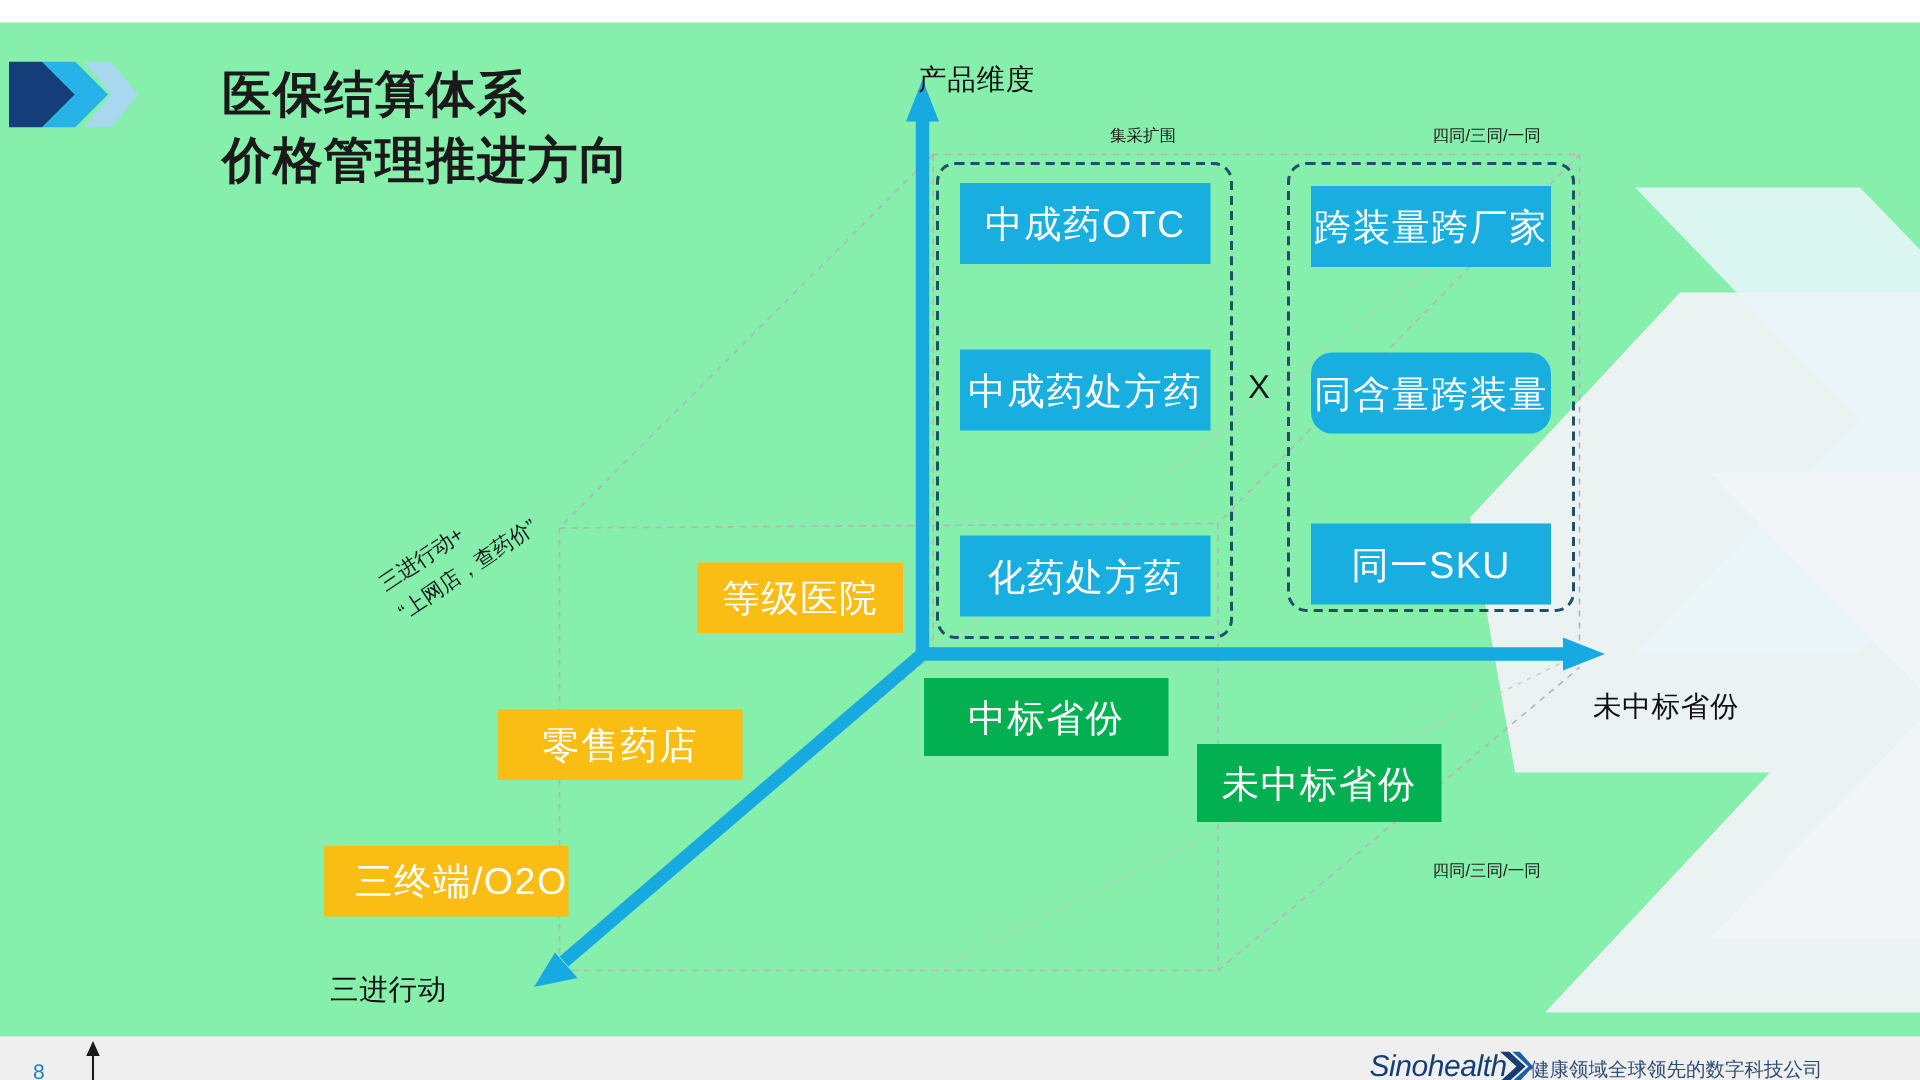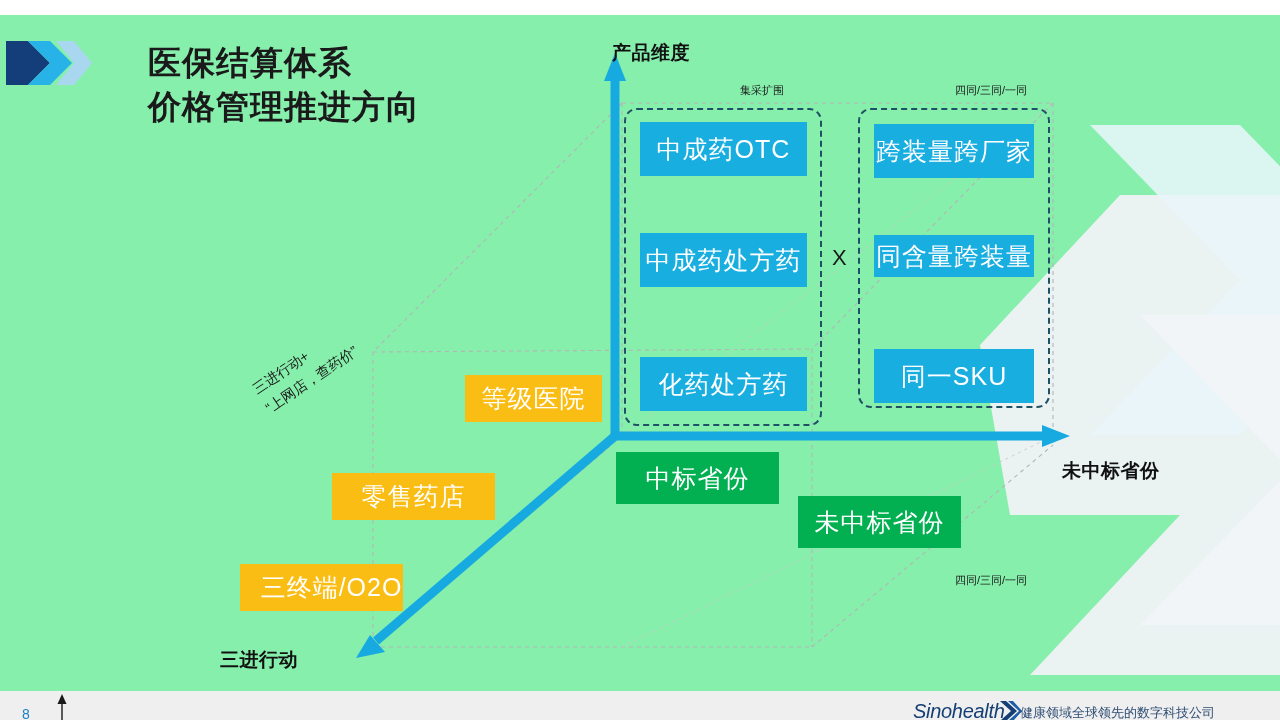--- a/index.html
+++ b/index.html
@@ -33,21 +33,21 @@
     color: #1a1a1a;
     line-height: 1.33;
     letter-spacing: 1px;
     white-space: pre-line;
   }
 
   
   .axis-label {
     position: absolute;
     font-size: 19px;
-    font-weight: bold;
+    font-weight: normal;
     color: #111111;
     letter-spacing: 0.5px;
     white-space: nowrap;
   }
   #axis-label-product { left: 612px; top: 25px; }
   #axis-label-region  { left: 1062px; top: 443px; }
   #axis-label-channel { left: 220px; top: 632px; }
 
   
   .annot {
@@ -87,27 +87,27 @@
   .box.blue   { background: #19AEE0; }
   .box.yellow { background: #FABD14; }
   .box.green  { background: #02B052; }
 
   
   #box-zcy-otc   { left: 640px; top: 107px; width: 167px; height: 54px; }
   #box-zcy-rx    { left: 640px; top: 218px; width: 167px; height: 54px; }
   #box-hy-rx     { left: 640px; top: 342px; width: 167px; height: 54px; }
   
   #box-kzlckj    { left: 874px; top: 109px; width: 160px; height: 54px; }
-  #box-thlkzl    { left: 874px; top: 220px; width: 160px; height: 42px; }
+  #box-thlkzl    { left: 874px; top: 220px; width: 160px; height: 54px; border-radius: 14px; }
   #box-tysku     { left: 874px; top: 334px; width: 160px; height: 54px; }
 
   
   #box-dj-hospital { left: 465px; top: 360px; width: 137px; height: 47px; }
   #box-retail      { left: 332px; top: 458px; width: 163px; height: 47px; }
-  #box-three-term  { left: 240px; top: 549px; width: 163px; height: 47px; padding-left: 20px; }
+  #box-three-term  { left: 216px; top: 549px; width: 163px; height: 47px; padding-left: 20px; }
 
   
   #box-won-prov    { left: 616px; top: 437px; width: 163px; height: 52px; }
   #box-lost-prov   { left: 798px; top: 481px; width: 163px; height: 52px; }
 
   
   .dash-group {
     position: absolute;
     border: 2px dashed #1F5066;
     border-radius: 13px;

